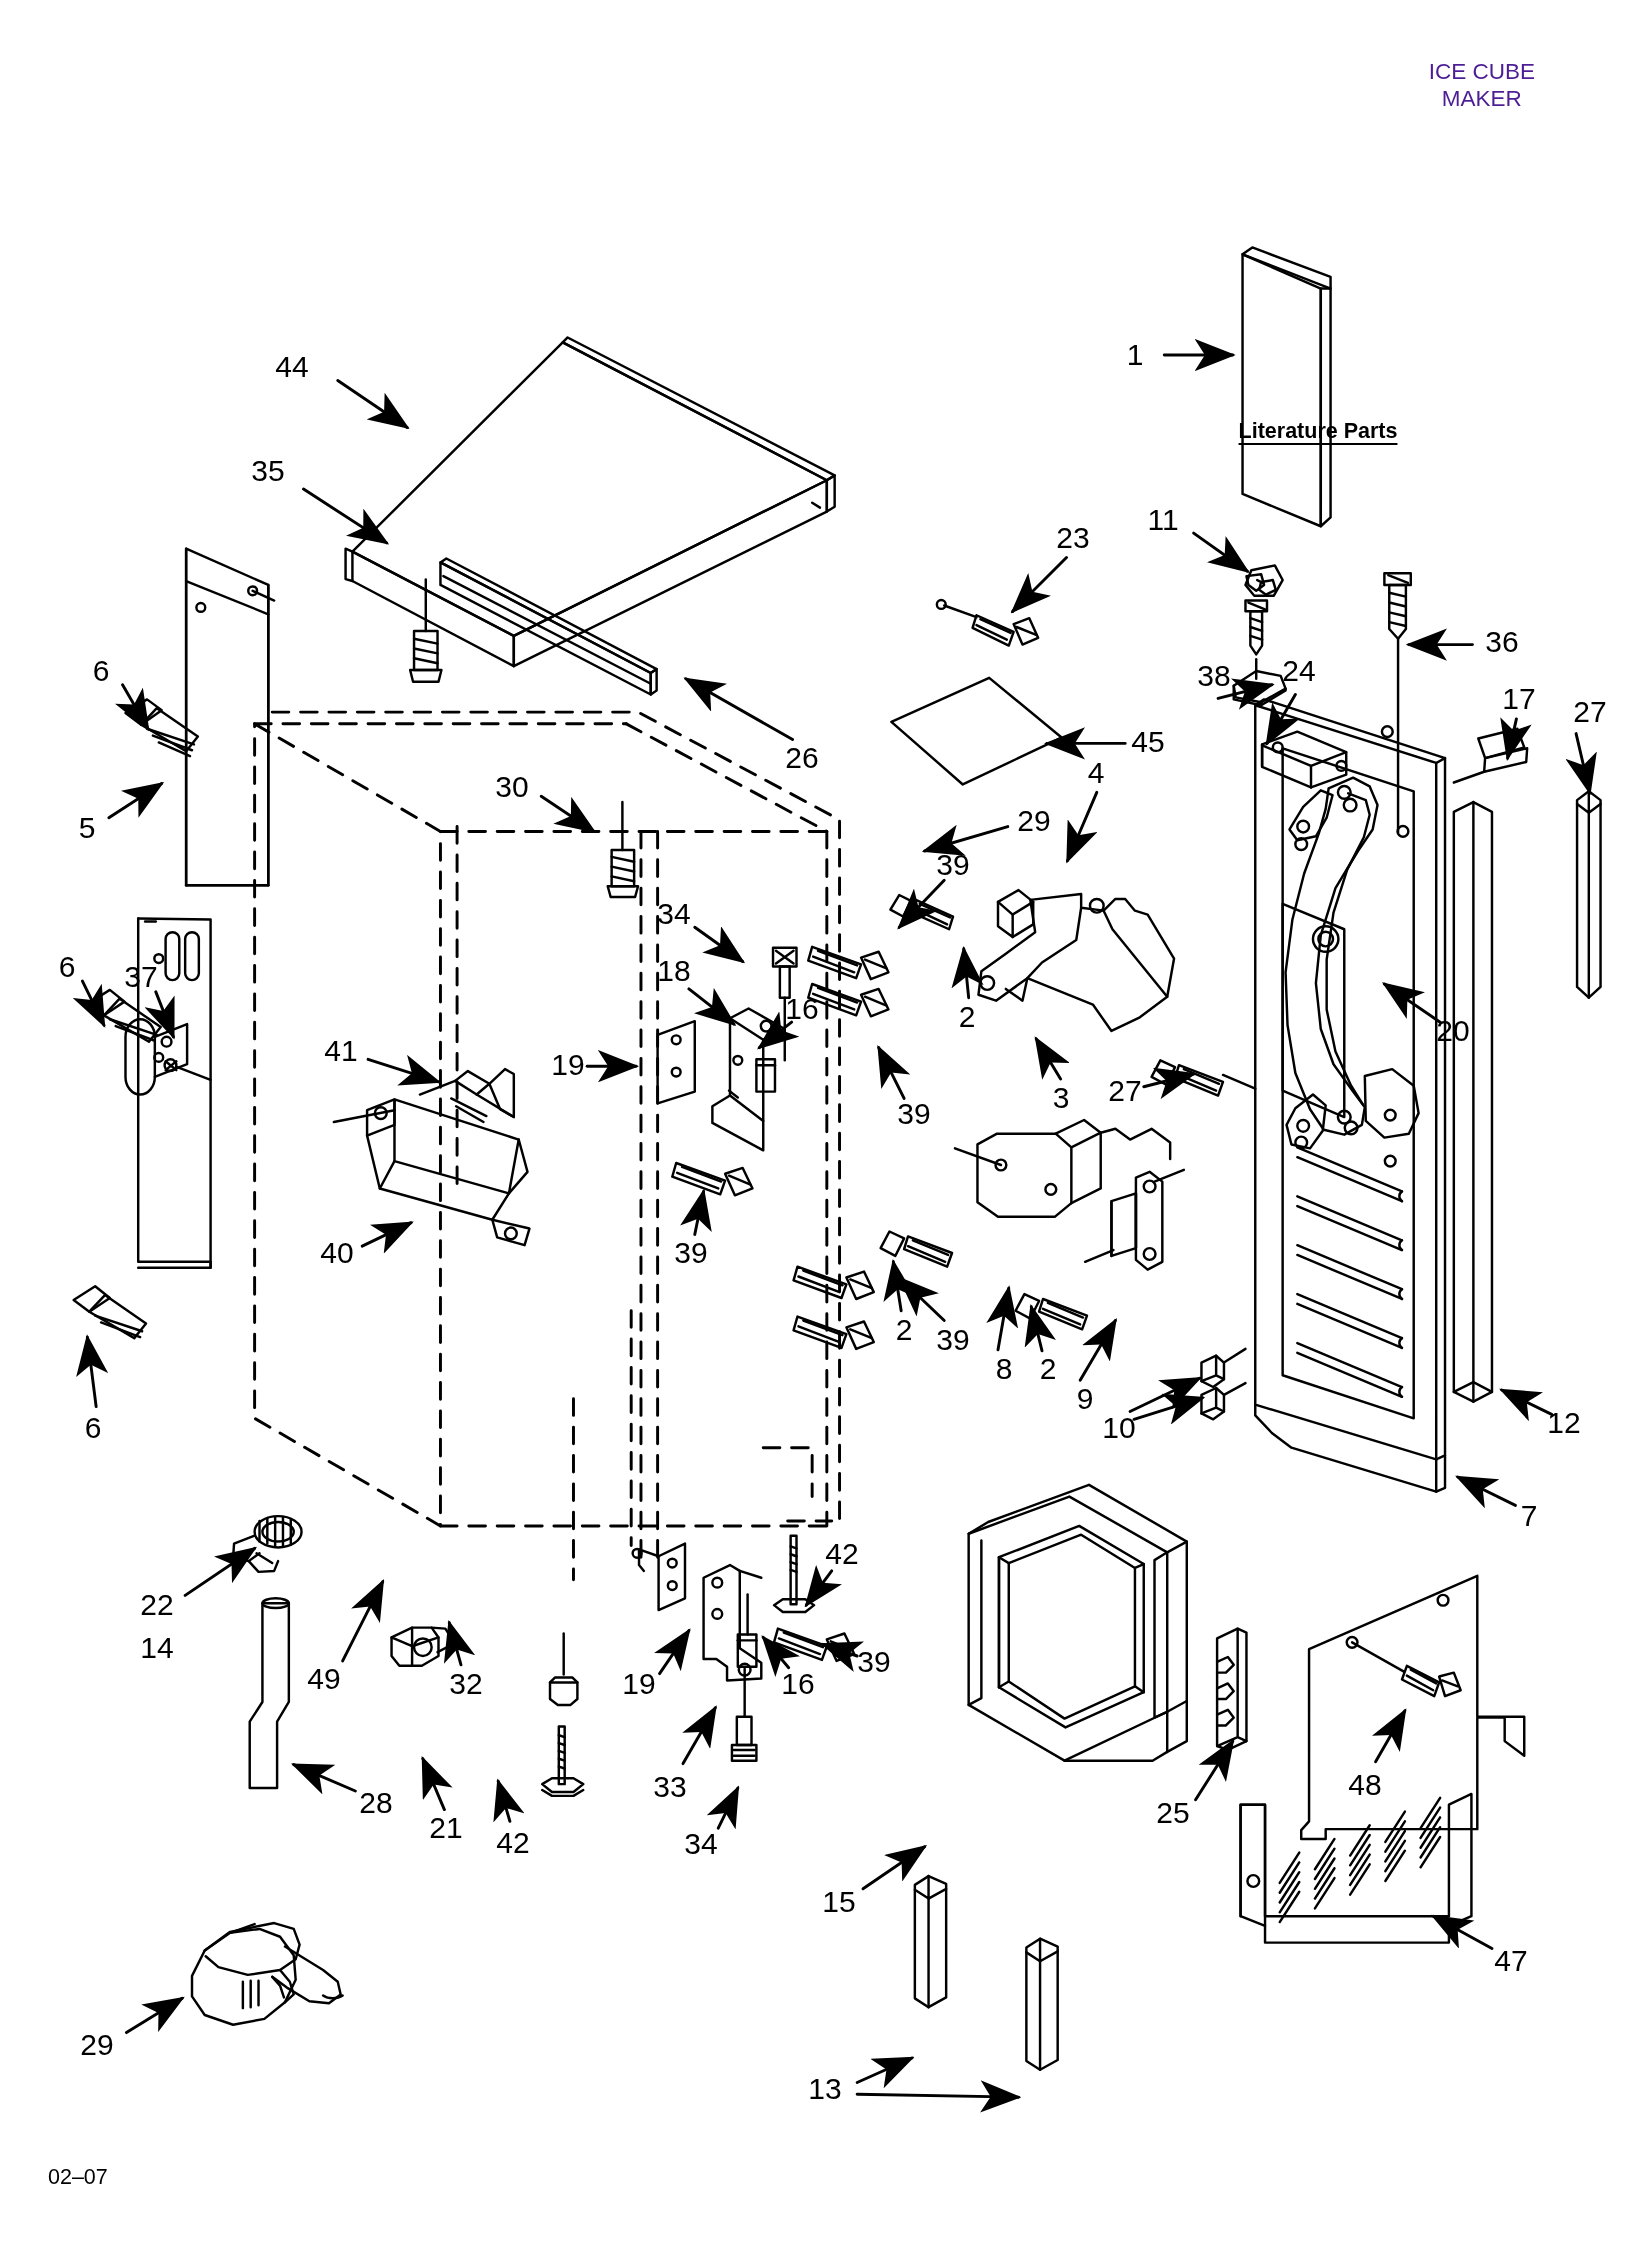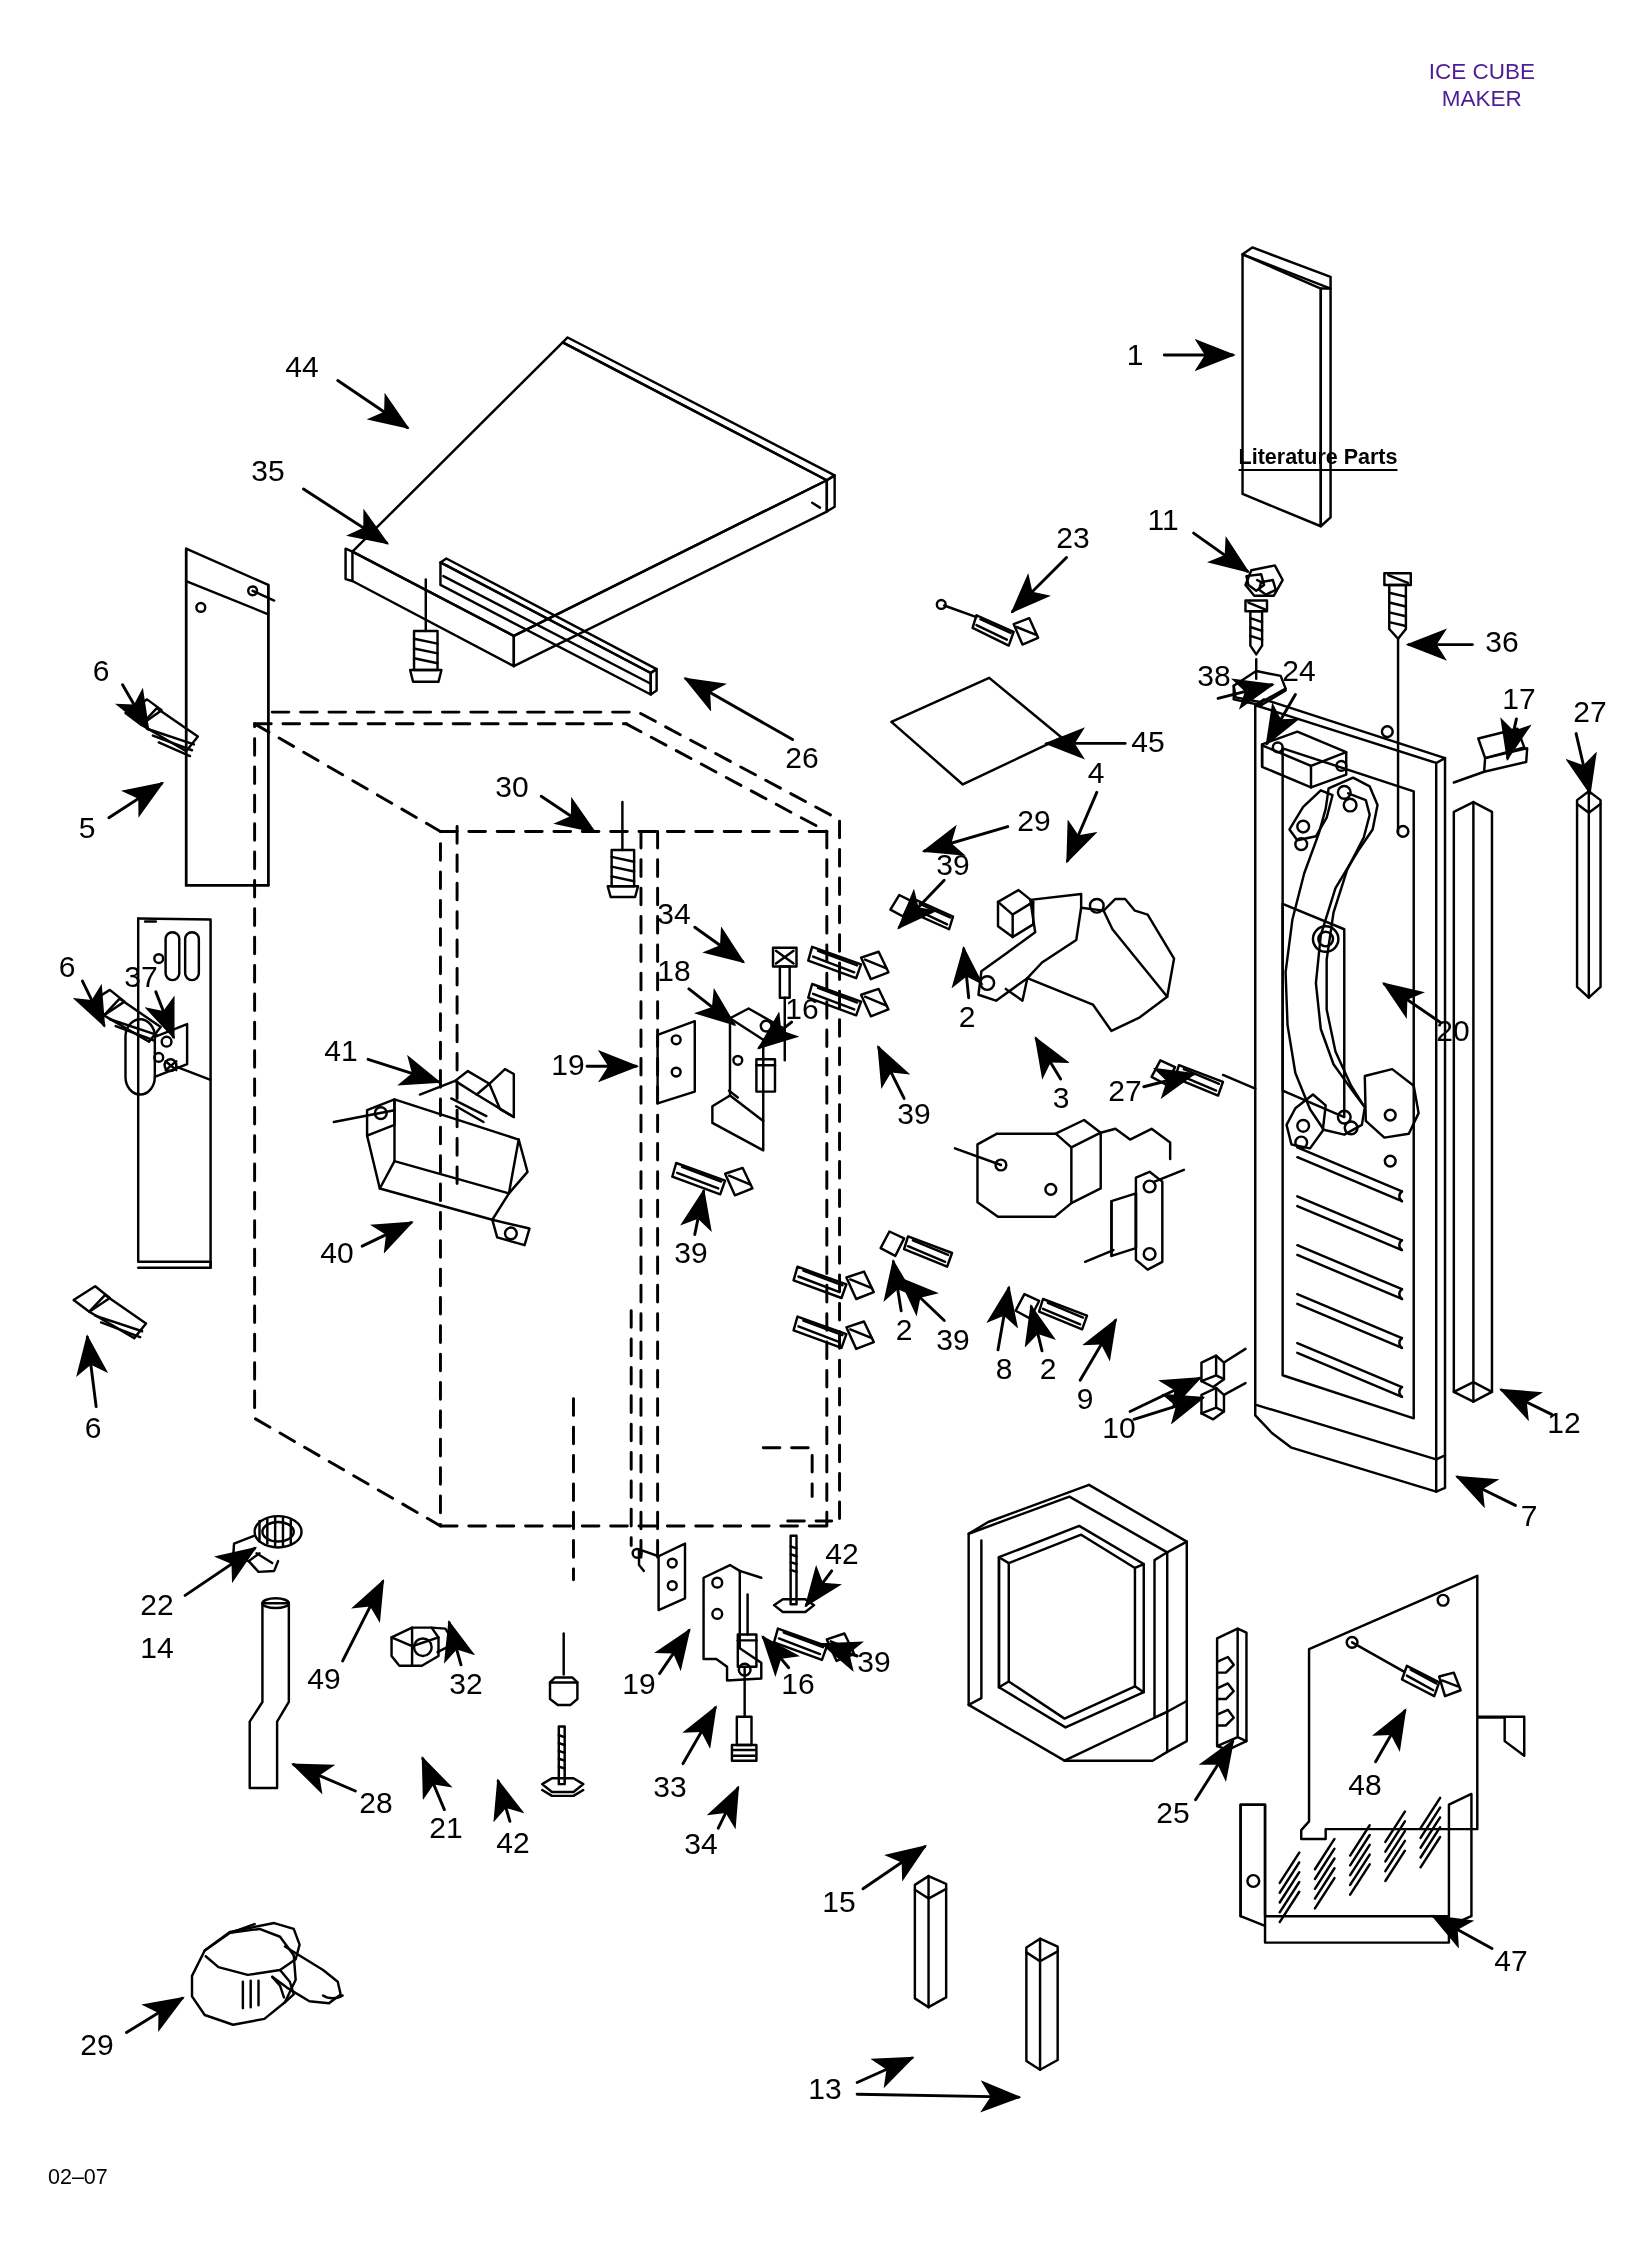--- a/index.html
+++ b/index.html
@@ -648,27 +648,27 @@
         <path d="M660 4080 A26 16 0 0 0 700 4080"></path>
       </g>
 
     </g>
   </svg>
 
 
   <div class="sheet-title">ICE CUBE
 MAKER</div>
 
-  <div class="group-caption" id="cap-literature" style="left: 1318px; top: 445px; transform: translate(-50%, 0px);">Literature Parts</div>
+  <div class="group-caption" id="cap-literature" style="left: 1318px; top: 419px; transform: translate(-50%, 0px);">Literature Parts</div>
 
   <div class="date-code">02–07</div>
 
   <div id="callout-layer">
       <div class="callout" style="left: 1135px; top: 355px;">1</div>
-      <div class="callout" style="left: 302px; top: 367px;">44</div>
+      <div class="callout" style="left: 292px; top: 367px;">44</div>
       <div class="callout" style="left: 268px; top: 471px;">35</div>
       <div class="callout" style="left: 1073px; top: 538px;">23</div>
       <div class="callout" style="left: 1163px; top: 520px;">11</div>
       <div class="callout" style="left: 101px; top: 671px;">6</div>
       <div class="callout" style="left: 1502px; top: 642px;">36</div>
       <div class="callout" style="left: 1299px; top: 671px;">24</div>
       <div class="callout" style="left: 1190px; top: 676px; margin-left: 24px;">38</div>
       <div class="callout" style="left: 1519px; top: 699px;">17</div>
       <div class="callout" style="left: 1574px; top: 712px; margin-left: 16px;">27</div>
       <div class="callout" style="left: 802px; top: 758px;">26</div>

